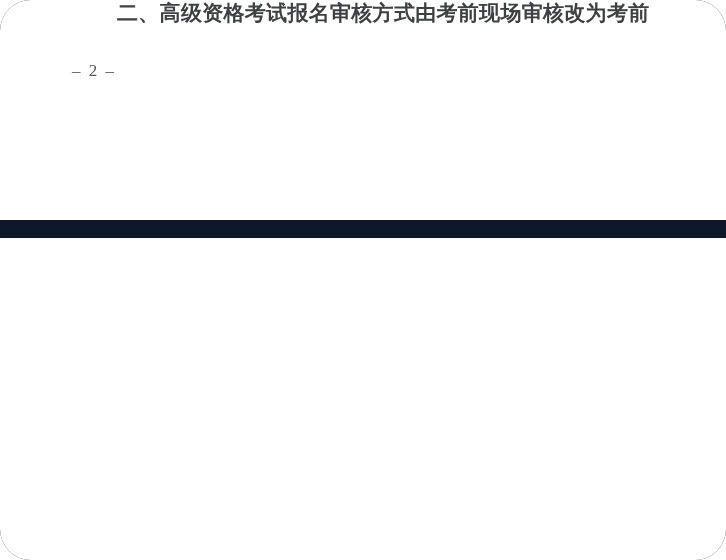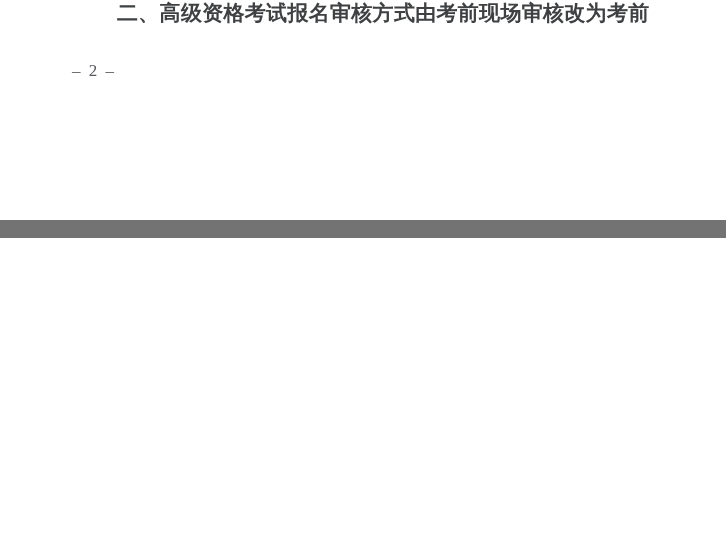--- a/index.html
+++ b/index.html
@@ -1,23 +1,24 @@
 <!DOCTYPE html>
 <html><head>
 <meta charset="utf-8">
 <style>
   * { margin: 0; padding: 0; box-sizing: border-box; }
   html, body { background: #ffffff; }
   .viewer {
     position: relative;
     width: 726px;
     height: 560px;
-    background: #737373;
+    background: #0f172a;
     overflow: hidden;
     font-family: "Liberation Sans", "DejaVu Sans", sans-serif;
+    border-radius: 31px;
   }
   .page { position: absolute; left: 0; width: 726px; background: #ffffff; }
   .page-2 { top: 0; height: 220px; }
   .page-3 { top: 238px; height: 322px; }
 
   .heading-line {
     position: absolute;
     left: 117px;
     top: 0px;
     font-size: 21px;

